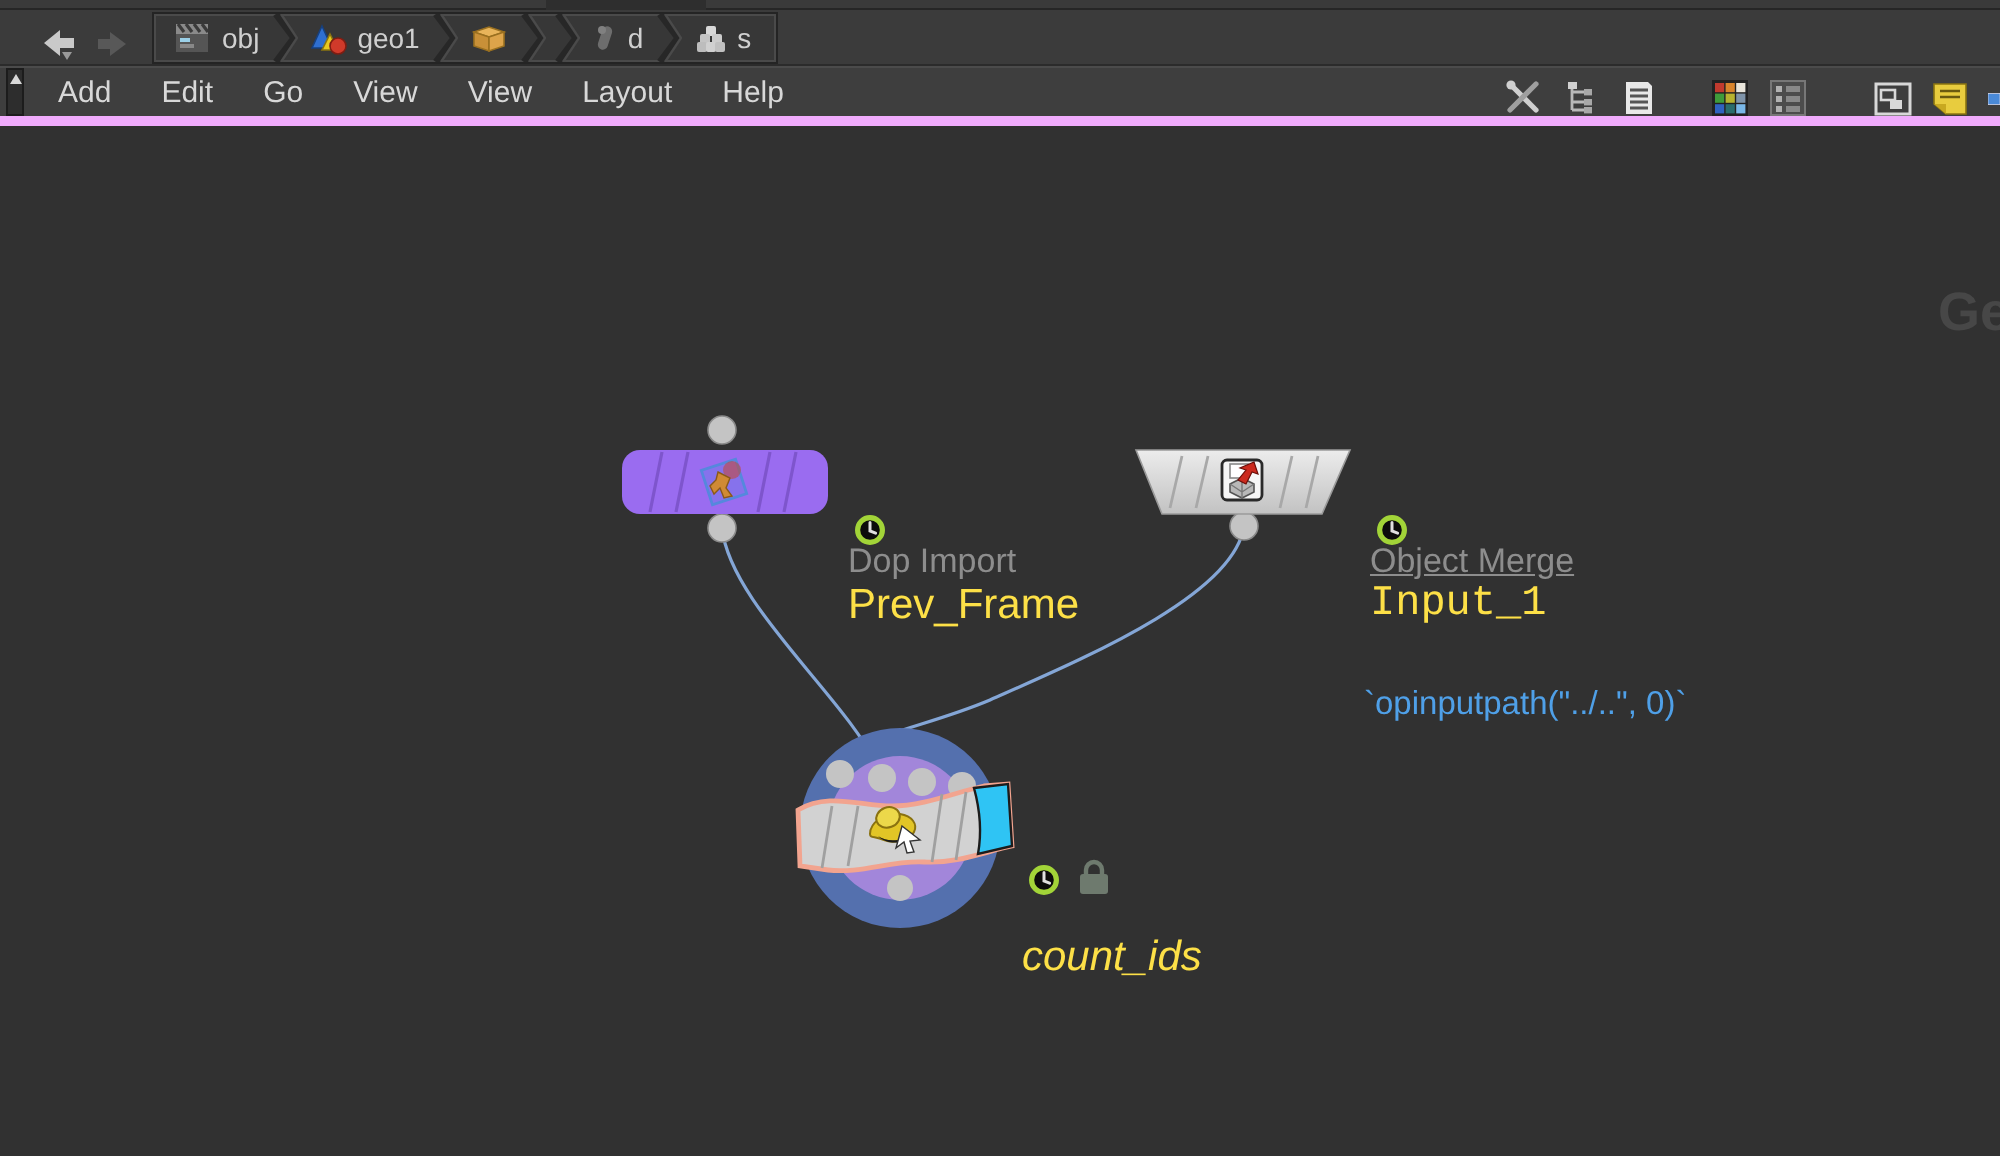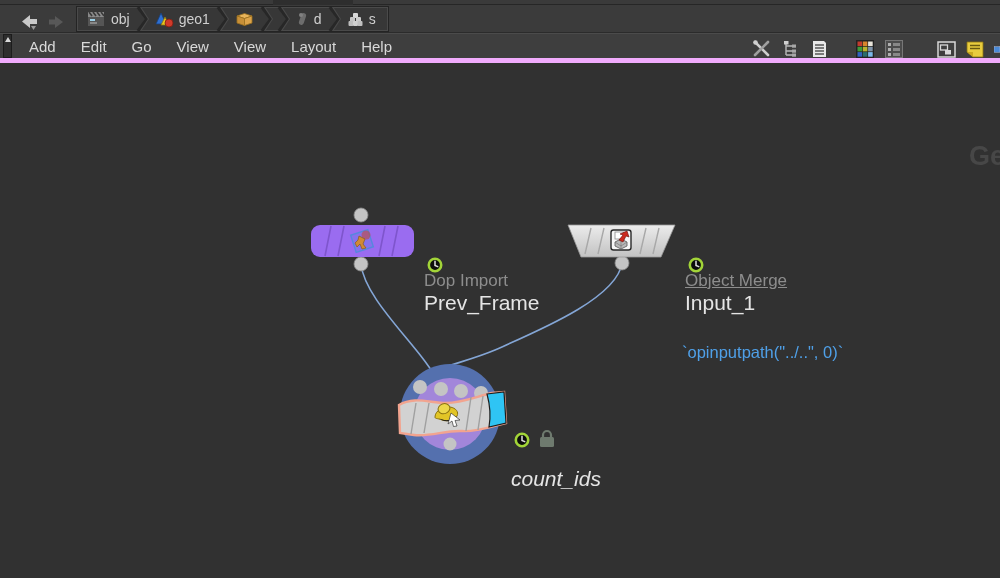--- a/index.html
+++ b/index.html
@@ -30,21 +30,21 @@
   .menus { display:flex; align-items:center; }
   .menuitem { color:#d8d8d8; font-size:15px; padding:4px 9px; margin-right:7px; cursor:default; }
   .tools { position:absolute; right:0; top:0; height:30px; display:flex; align-items:center; gap:9px; padding-right:2px; }
   .toolbtn { width:20px; height:20px; display:flex; align-items:center; justify-content:center; }
 
   
   .canvas { position:absolute; left:0; top:64px; width:1000px; height:444px; background:#313131; overflow:hidden; }
   .canvas svg.graph { position:absolute; left:0; top:0; }
   .nlabel { position:absolute; white-space:nowrap; }
   .ntype  { color:#8d8d8d; font-size:17px; }
-  .nname  { color:#e5e5e5; font-size:21px; }
+  .nname  { color:#fde047; font-size:21px; }
   .nexpr  { color:#4fa0e8; font-size:16.5px; }
   .ctxlabel { position:absolute; left:969px; top:77px; color:#474747; font-size:27px; font-weight:bold; }
 </style>
 </head>
 <body>
 
 <div class="topstrip">
   <div class="tabshadow"></div>
 </div>
 
@@ -307,19 +307,19 @@
         <path d="M543,438 v-3 a4,4 0 0 1 8,0 v3" fill="none" stroke="#6e7a6e" stroke-width="2.2"></path>
         <rect x="540" y="437" width="14" height="10" rx="1.5" fill="#6e7a6e"></rect>
       </g>
     </g>
   </svg>
 
   <div class="nlabel ntype" style="left:424px; top:207px;">Dop Import</div>
   <div class="nlabel nname" style="left:424px; top:227px;">Prev_Frame</div>
 
   <div class="nlabel ntype" style="left:685px; top:207px;text-decoration:underline;">Object Merge</div>
-  <div class="nlabel nname" style="left:685px; top:227px;">Input_1</div>
+  <div class="nlabel nname" style="left:685px; top:227px;font-family:Liberation Mono, monospace;">Input_1</div>
   <div class="nlabel nexpr" style="left:682px; top:279px;">`opinputpath("../..", 0)`</div>
 
   <div class="nlabel nname" style="left:511px; top:403px;font-style:italic;">count_ids</div>
 
   <div class="ctxlabel">Ge</div>
 </div>
 
 </body></html>

